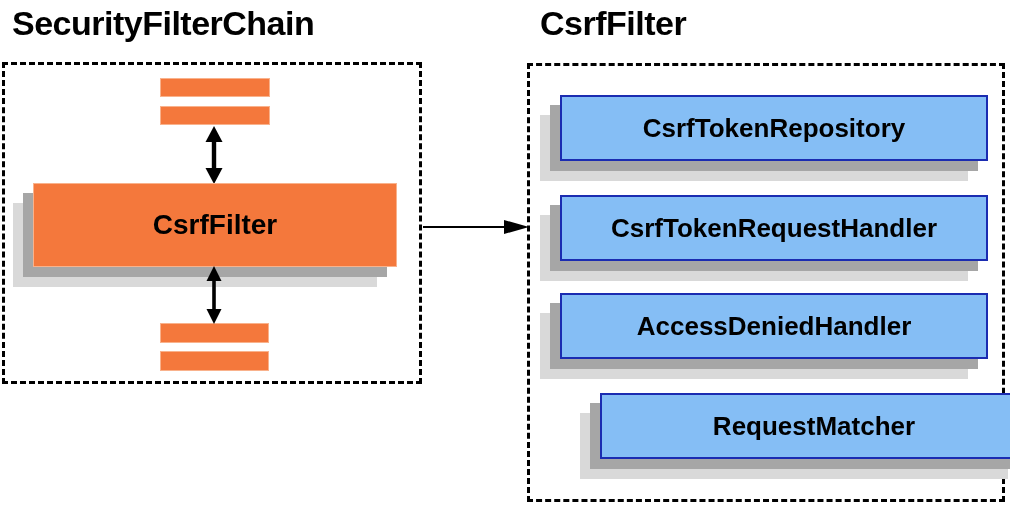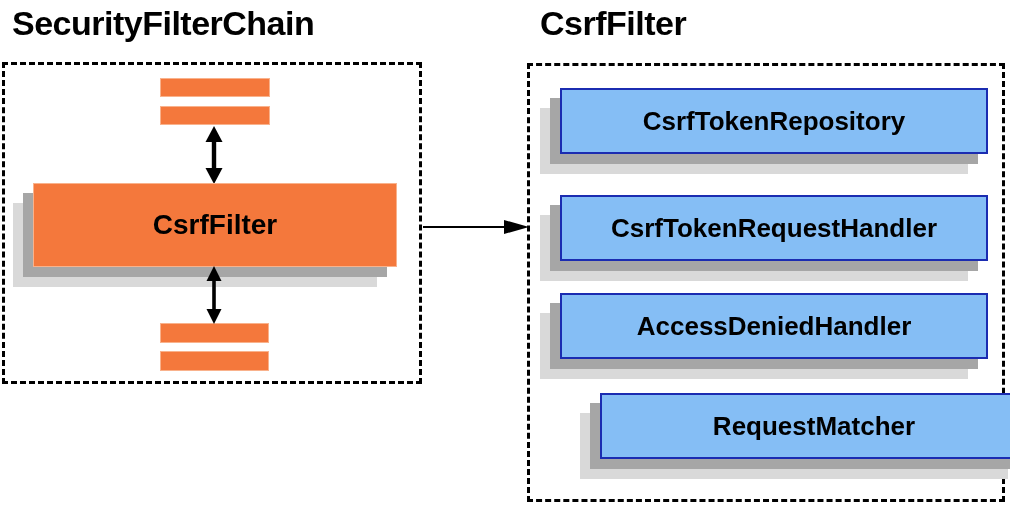--- a/index.html
+++ b/index.html
@@ -61,21 +61,21 @@
     position:absolute;
     left:560px;width:428px;height:66px;
     background:var(--blue-fill);
     border:2px solid var(--blue-border);
     box-shadow:-10px 10px 0 var(--shadow-dark), -20px 20px 0 var(--shadow-light);
     display:flex;align-items:center;justify-content:center;
   }
   .blue-node .node-label{
     font-size:26px;font-weight:bold;color:#000;
   }
-  .blue-1{top:88px;}
+  .blue-1{top:95px;}
   .blue-2{top:195px;}
   .blue-3{top:293px;}
   .blue-4{top:393px;margin-left:40px;}
   .arrow-svg{position:absolute;display:block;}
   .varrow-top{left:204px;top:126px;}
   .varrow-bottom{left:204px;top:266px;z-index:3;}
   .harrow{left:423px;top:219px;}
 </style>
 </head>
 <body>

